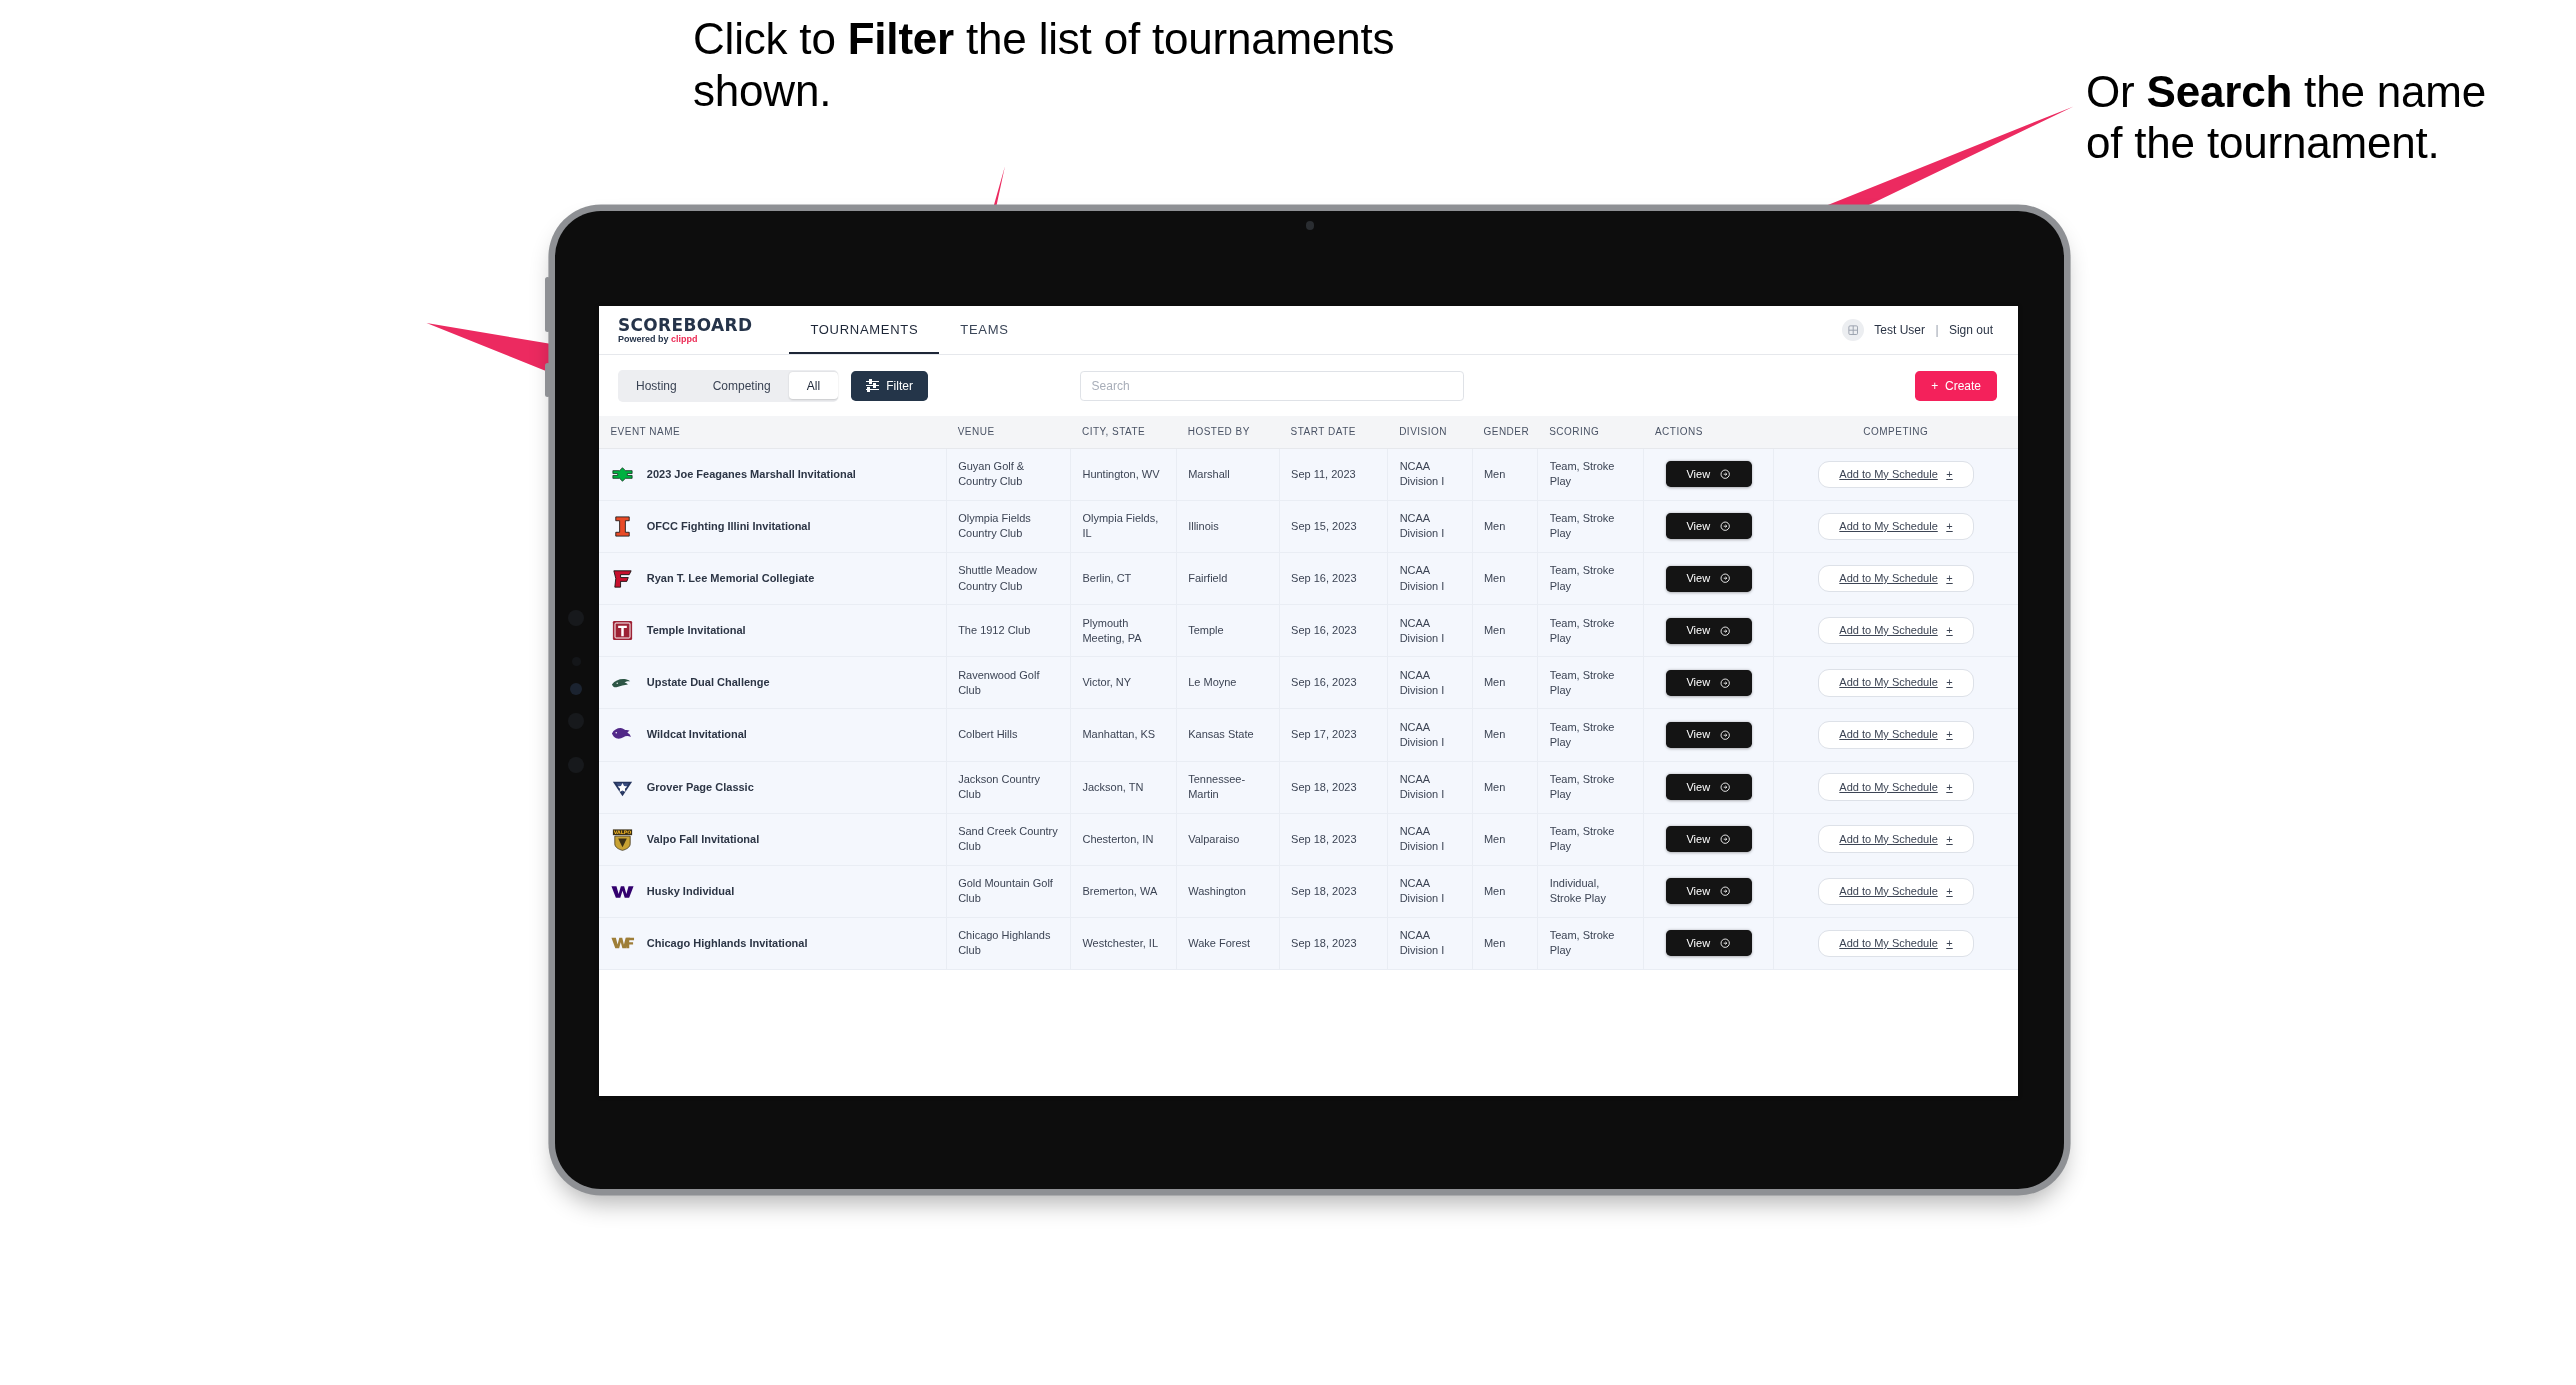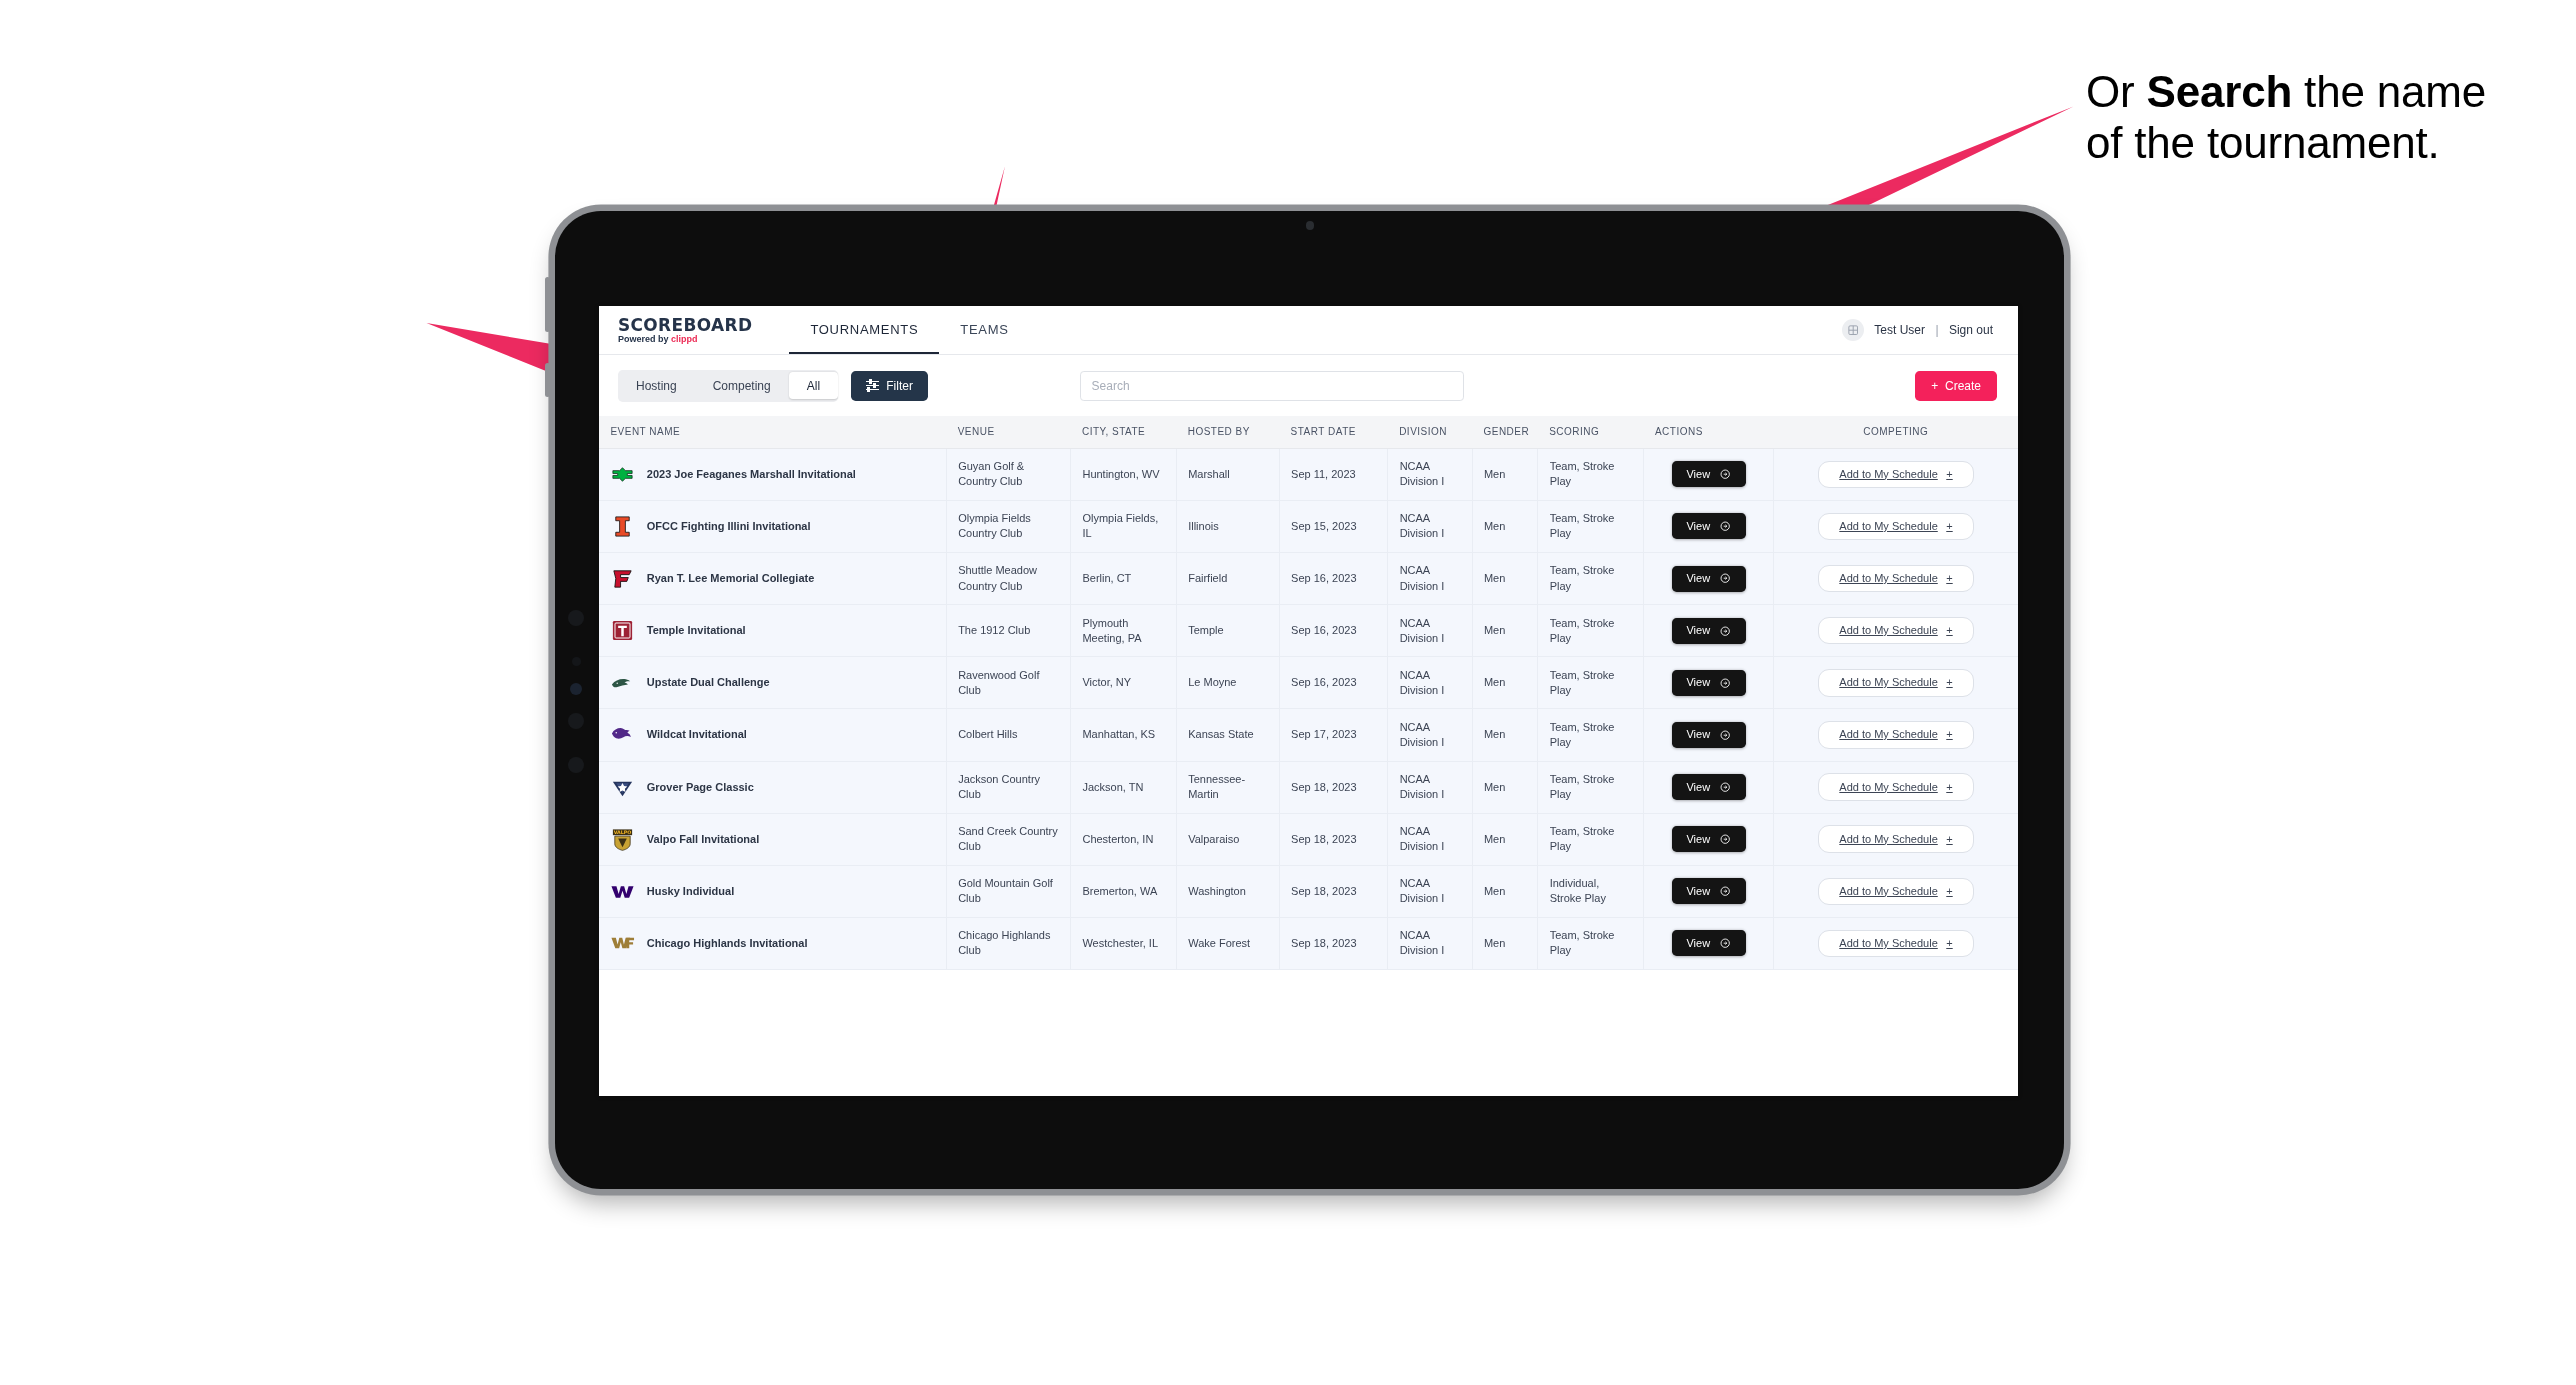--- a/index.html
+++ b/index.html
@@ -164,21 +164,21 @@
   .tbl tbody tr { background: #f4f7fd; }
   .tbl tbody td:last-child { border-right: none; }
   .evcell { display: flex; align-items: center; gap: 11.4px; }
   .evname { color: #2c3545; font-weight: bold; }
 
   .logo { width: 25px; height: 25px; flex: 0 0 25px; display:block; }
 
   .btn-view {
     display: inline-flex; align-items: center; justify-content: center; gap: 10px;
     background: #141414; color: #fff; border-radius: 4.7px;
-    height: 26px; width: 74px; font-size: 11px; cursor: pointer;
+    height: 26px; width: 86px; font-size: 11px; cursor: pointer;
     box-shadow: 0 0.9px 2.8px rgba(0,0,0,.3);
   }
   .btn-add {
     display: inline-flex; align-items: center; justify-content: center; gap: 8.5px;
     background: #fff; color: #3c4454; border: 0.9px solid #dde1e8; border-radius: 11px;
     height: 27.5px; width: 156px; font-size: 11px; cursor: pointer; text-decoration: underline;
   }
   .cellctr { text-align: center; }
 </style>
 </head>
@@ -190,20 +190,23 @@
     <g fill="#ec2a60">
 
       <path d="M449,340 L772,394 L746,408 L800,430 L763,452 L740,428 L728,452 Z"></path>
 
       <path d="M1058,175 L1020,352 L996,326 L976,372 L955,336 L980,322 L1016,323 Z"></path>
 
       <path d="M2183,112 L1470,398 L1506,404 L1472,436 L1518,443 L1522,410 L1556,414 Z"></path>
     </g>
   </svg>
 
+  <div class="annot" id="annot-filter">
+    <span>Click to </span><b>Filter</b><span> the list of tournaments shown.</span>
+  </div>
   <div class="annot" id="annot-search">
     <span>Or </span><b>Search</b><span> the name of the tournament.</span>
   </div>
 
   <div id="tablet">
     <div class="side-btn b1"></div>
     <div class="side-btn b2"></div>
     <div class="speaker-dot d1"></div>
     <div class="speaker-dot d2"></div>
     <div class="speaker-dot d3"></div>

